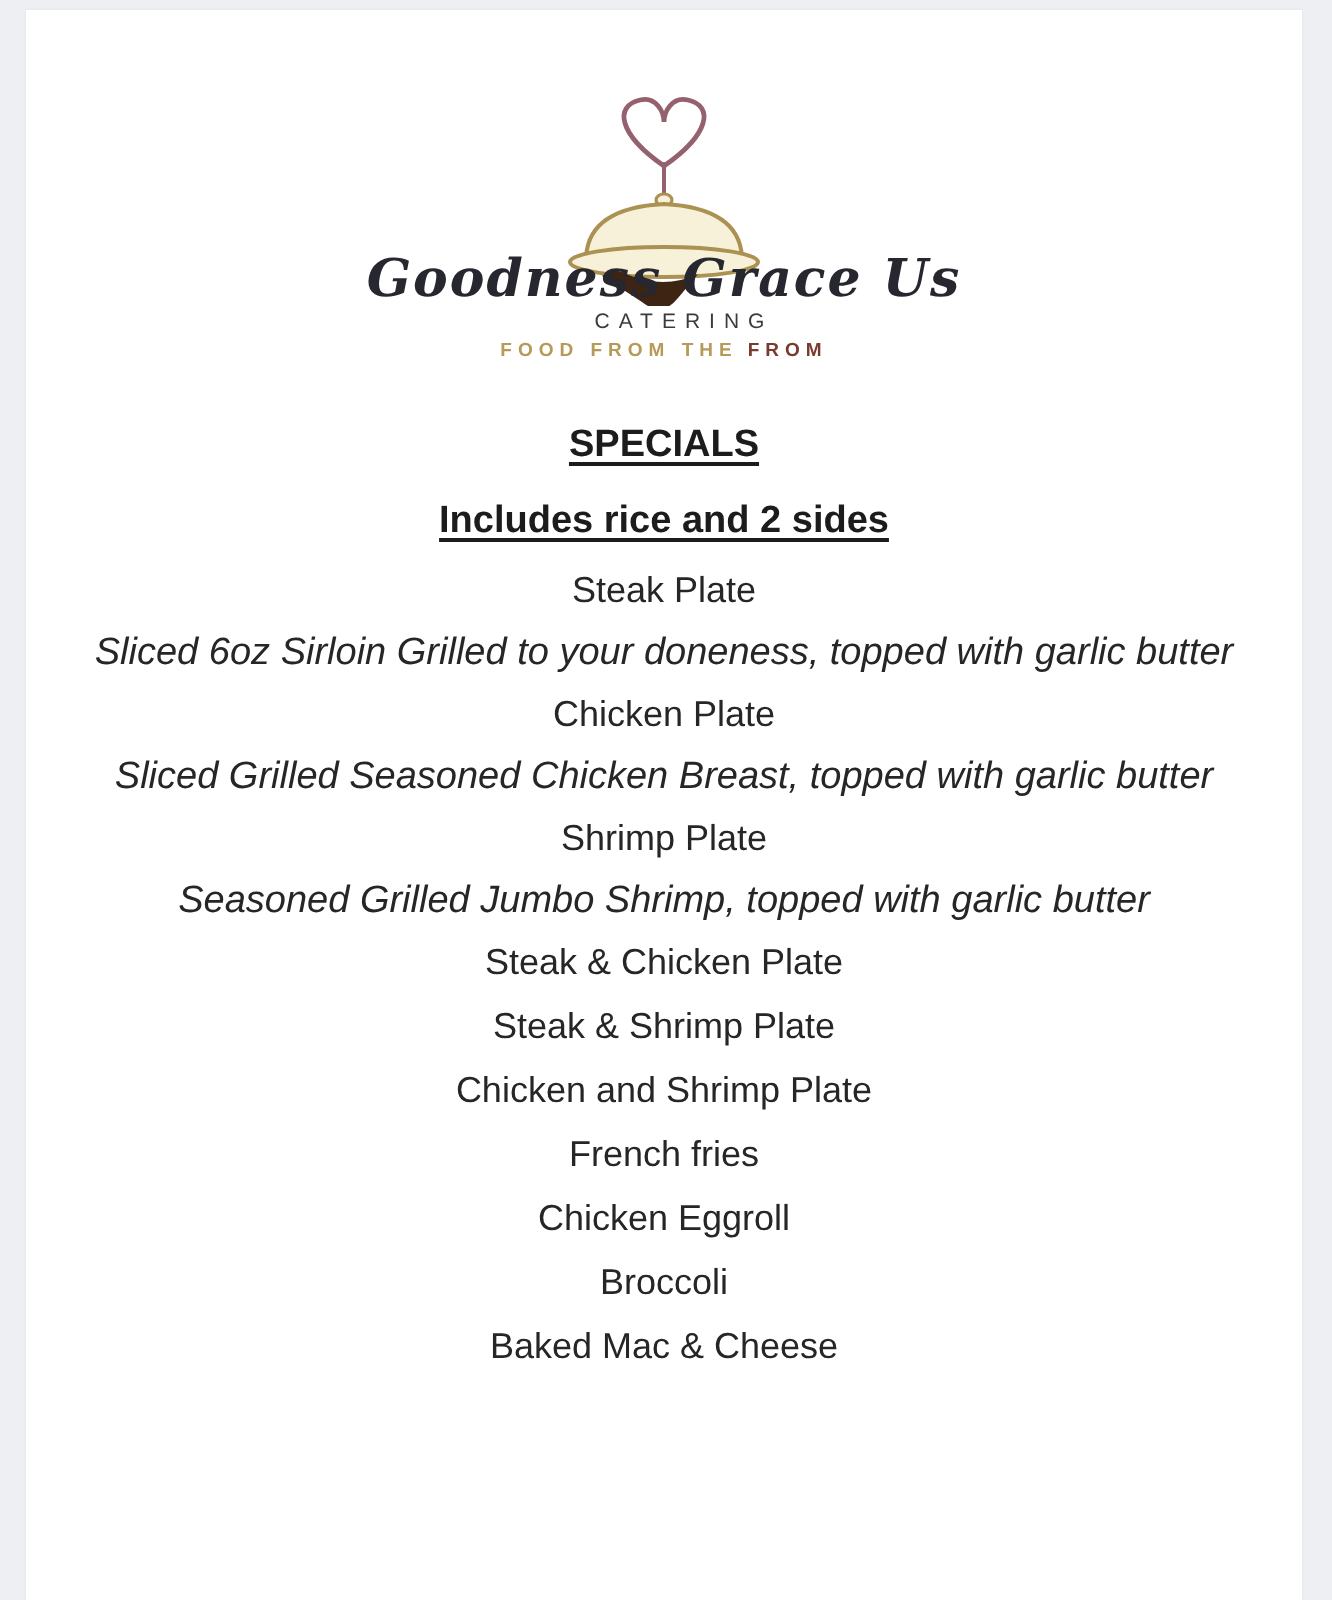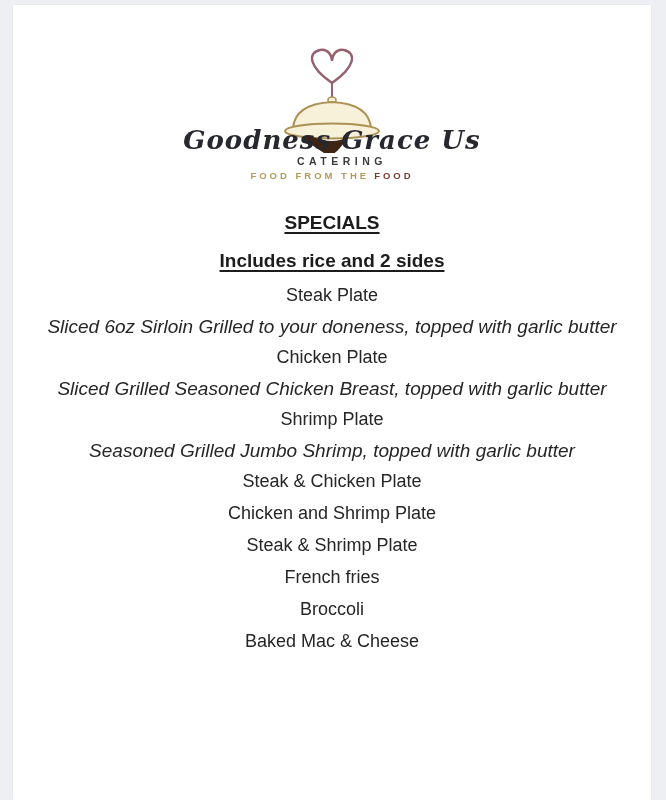--- a/index.html
+++ b/index.html
@@ -35,21 +35,21 @@
     font-style: italic;
     font-weight: bold;
     font-size: 26px;
     letter-spacing: 1px;
     color: #272730;
     line-height: 1;
   }
   .brand-sub {
     margin-top: 3px;
     font-size: 10.5px;
-    font-weight: bold;
+    font-weight: normal;
     letter-spacing: 4.5px;
     color: #3b3b3f;
     line-height: 1;
     margin-left: 20px;
   }
   .tagline {
     margin-top: 4px;
     font-size: 9.5px;
     font-weight: bold;
     letter-spacing: 3px;
@@ -116,40 +116,41 @@
         <path d="M56 84 Q57 59 95 57 Q133 59 134 84 Z" fill="#f7f1da" stroke="#ab9152" stroke-width="2"></path>
         <ellipse cx="95" cy="86" rx="47" ry="7.5" fill="#f7f1da" stroke="#ab9152" stroke-width="2"></ellipse>
       </g>
 
       <g>
         <path d="M76 92 Q95 100 112 92 L102 104 Q94 114 84 106 L64 93 Q70 88 76 92 Z" fill="#3e2413"></path>
       </g>
     </svg>
     <div class="brand-script">Goodness Grace Us</div>
     <div class="brand-sub">CATERING</div>
-    <div class="tagline"><span>FOOD FROM THE</span><span class="accent">FOOD</span></div>
+    <div class="tagline"><span>FOOD FROM THE</span><span class="accent">FROM</span></div>
   </div>
 
   <div class="menu">
 
     <p class="section-title" id="specials-title">SPECIALS</p>
     <p class="section-title" id="specials-subtitle">Includes rice and 2 sides</p>
 
     <p class="item-name">Steak Plate</p>
     <p class="item-desc">Sliced 6oz Sirloin Grilled to your doneness, topped with garlic butter</p>
 
     <p class="item-name">Chicken Plate</p>
     <p class="item-desc">Sliced Grilled Seasoned Chicken Breast, topped with garlic butter</p>
 
     <p class="item-name">Shrimp Plate</p>
     <p class="item-desc">Seasoned Grilled Jumbo Shrimp, topped with garlic butter</p>
 
     <p class="item-name">Steak &amp; Chicken Plate</p>
+    <p class="item-name">Steak &amp; Shrimp Plate</p>
     <p class="item-name">Chicken and Shrimp Plate</p>
-    <p class="item-name">Steak &amp; Shrimp Plate</p>
 
 
     <p class="side-item">French fries</p>
+    <p class="side-item">Chicken Eggroll</p>
     <p class="side-item">Broccoli</p>
     <p class="side-item">Baked Mac &amp; Cheese</p>
 
   </div>
 </div>
 
 </body></html>

